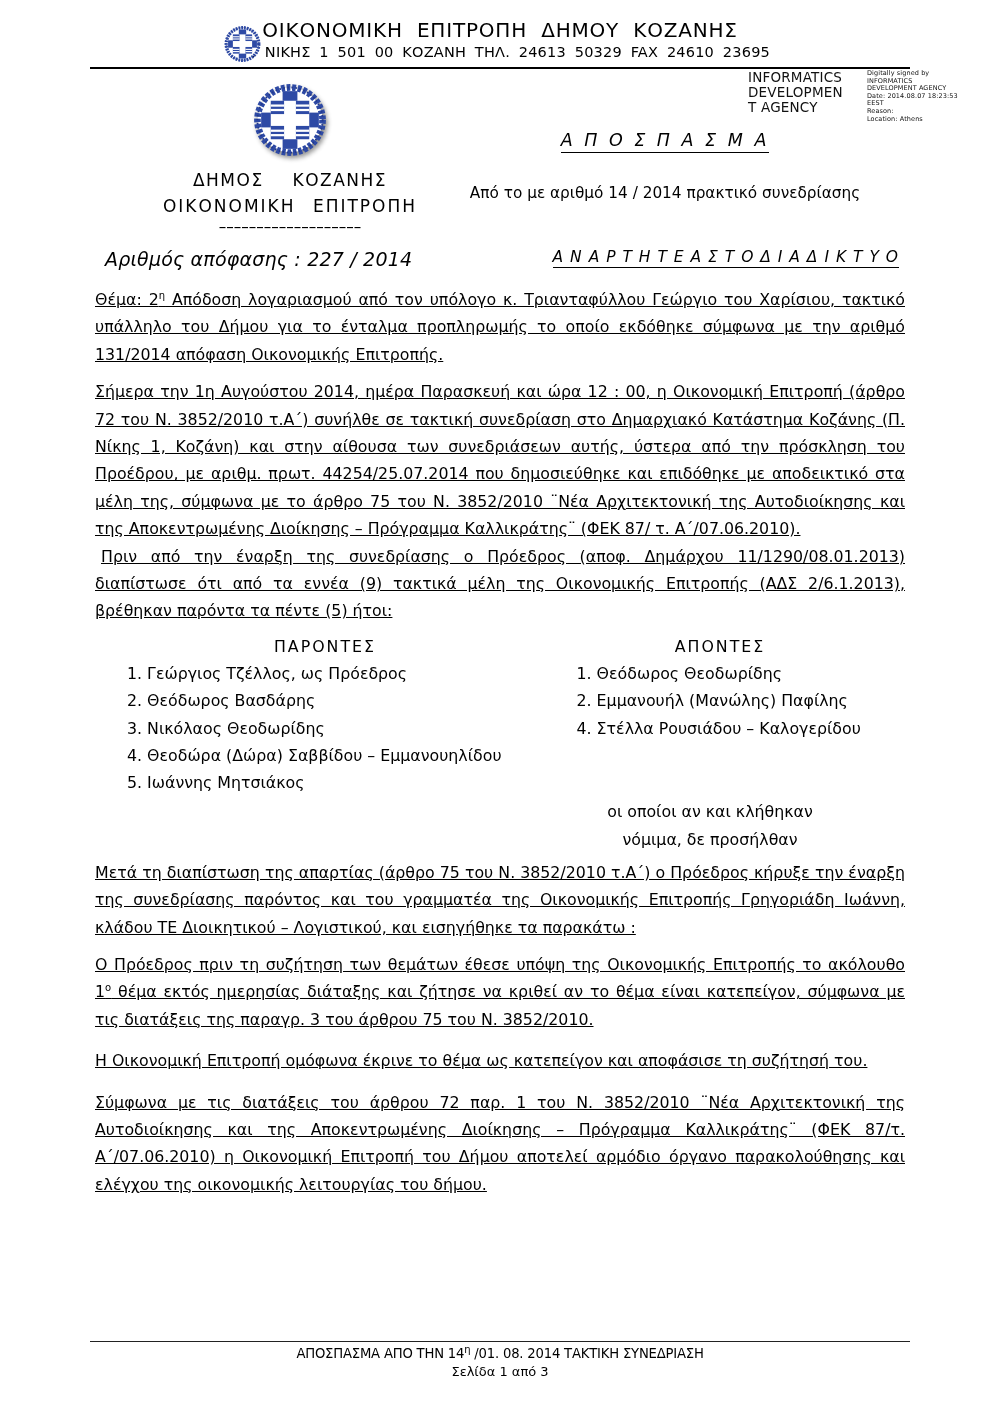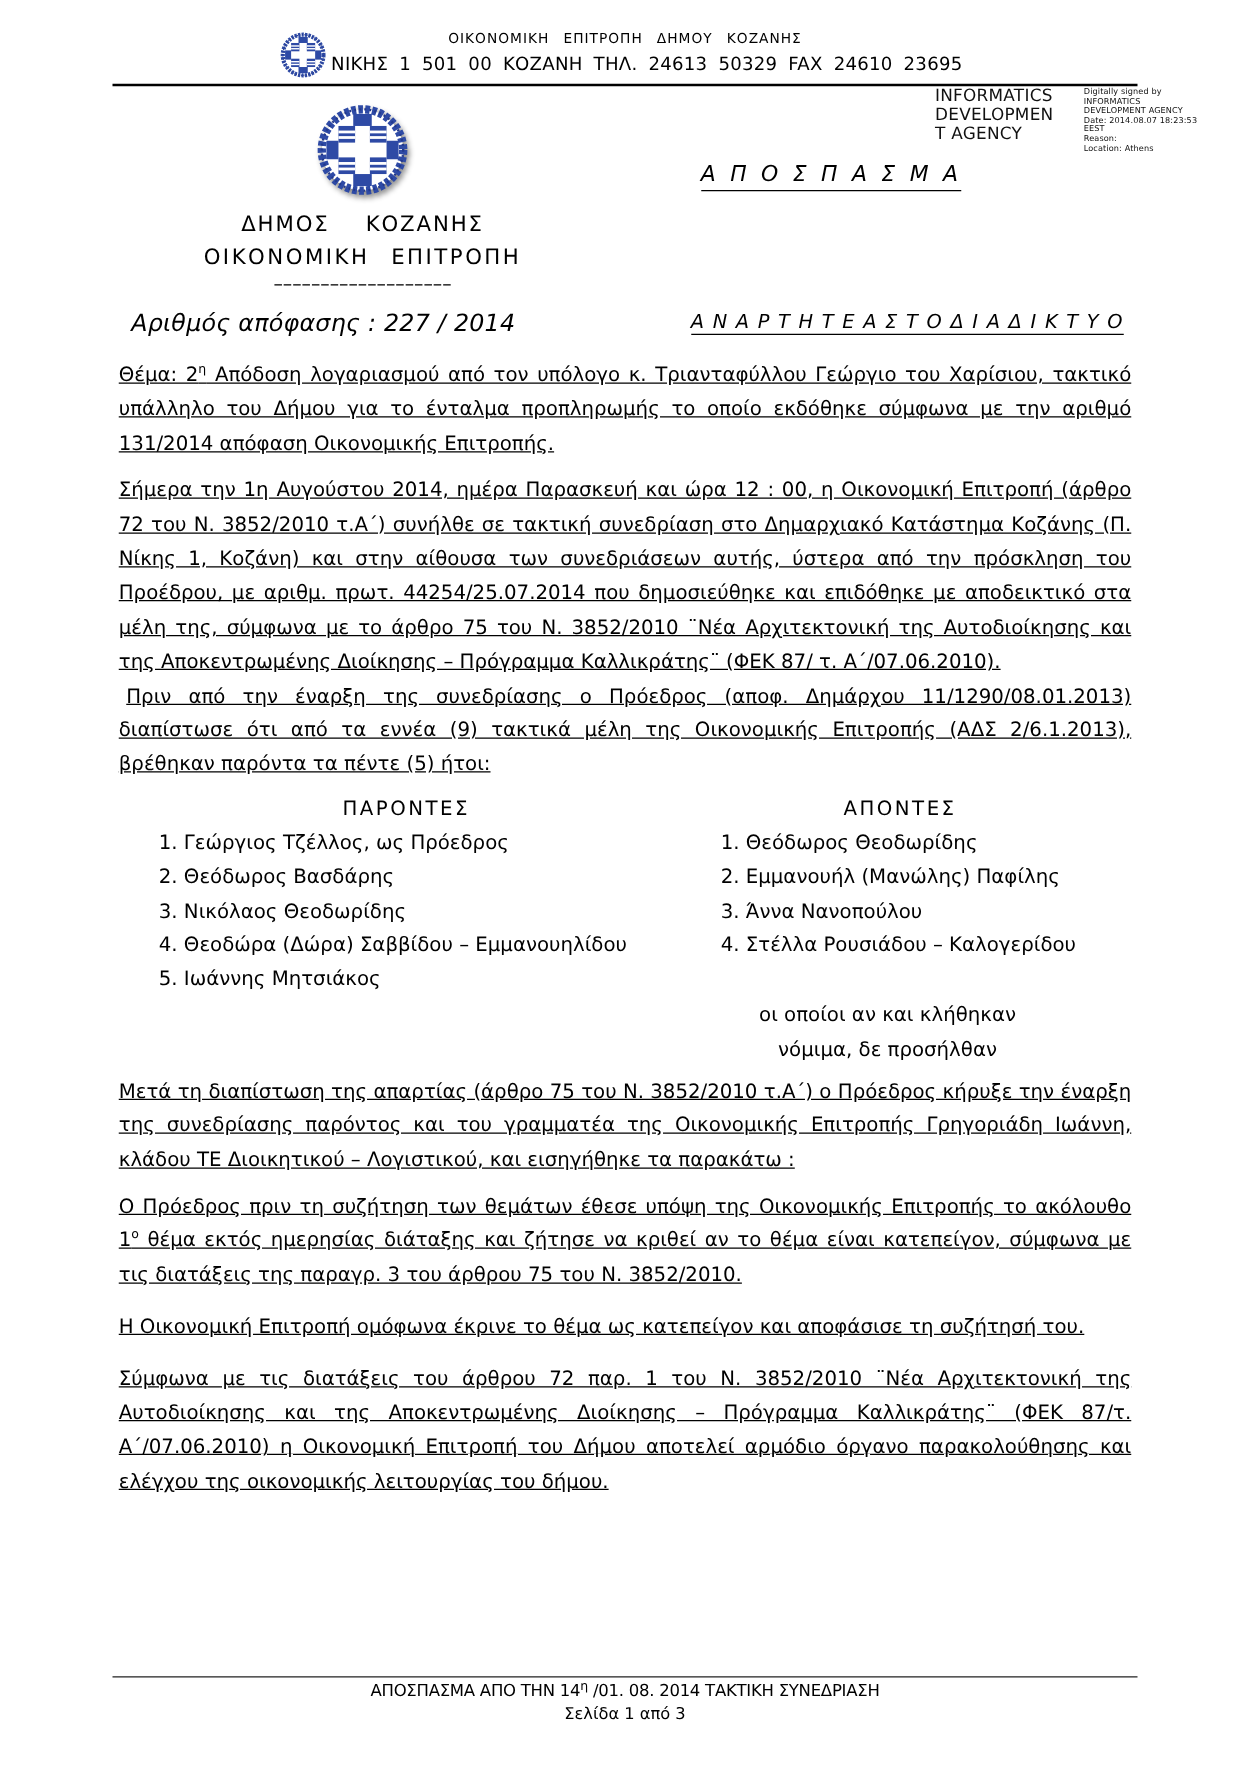--- a/index.html
+++ b/index.html
@@ -3,21 +3,21 @@
 <meta charset="utf-8">
 <style>
   html,body { margin:0; padding:0; background:#ffffff; }
   .page {
     position:relative; width:1000px; height:1415px; background:#ffffff;
     font-family:"DejaVu Sans", sans-serif; color:#000;
     overflow:hidden;
   }
   
   .top-header { position:absolute; top:20px; left:0; right:0; text-align:center; }
-  .top-header .l1 { font-size:11px; letter-spacing:0.8px; word-spacing:7px; line-height:21px; }
+  .top-header .l1 { font-size:20px; letter-spacing:0.8px; word-spacing:7px; line-height:21px; }
   .top-header .l2 { font-size:14.5px; letter-spacing:0.2px; word-spacing:4px; line-height:22px; }
   .emblem-small { position:absolute; left:224px; top:24px; width:37px; height:40px; }
   .hr-top { position:absolute; top:67px; left:90px; right:90px; border-top:2px solid #000; }
 
   
   .masthead { position:absolute; top:70px; left:0; right:0; height:216px; }
   .org-block { position:absolute; left:145px; top:10px; width:290px; text-align:center; }
   .emblem-large { width:74px; height:80px; filter:drop-shadow(2.5px 3px 2px rgba(0,0,0,0.45)); }
   .org-name { font-size:17px; letter-spacing:1.5px; word-spacing:22px; margin-top:4px; line-height:25px; }
   .org-committee { font-size:17px; letter-spacing:2px; word-spacing:10px; line-height:26px; }
@@ -128,20 +128,21 @@
         <div>Date: 2014.08.07 18:23:53</div>
         <div>EEST</div>
         <div>Reason:</div>
         <div>Location: Athens</div>
       </div>
     </div>
 
     <div class="apospasma-wrap">
       <span class="apospasma">Α Π Ο Σ Π Α Σ Μ Α</span>
     </div>
+    <div class="subtitle">Από το με αριθμό 14  /  2014 πρακτικό συνεδρίασης</div>
 
     <div class="decision-row">
       <span class="decision-num">Αριθμός  απόφασης :   227 / 2014</span>
       <span class="web-post">Α Ν Α Ρ Τ Η Τ Ε Α   Σ Τ Ο   Δ Ι Α Δ Ι Κ Τ Υ Ο</span>
     </div>
   </div>
 
   <div class="content">
     <p class="subject"><span>Θέμα:  2</span><span class="sup">η</span><span> Απόδοση λογαριασμού από τον υπόλογο κ. Τριανταφύλλου Γεώργιο του Χαρίσιου, τακτικό υπάλληλο του Δήμου για το ένταλμα προπληρωμής το οποίο εκδόθηκε σύμφωνα με την αριθμό 131/2014 απόφαση Οικονομικής Επιτροπής.</span></p>
 
@@ -157,21 +158,20 @@
       <div class="att-left">
         <div class="att-item">1. Γεώργιος Τζέλλος, ως Πρόεδρος</div>
         <div class="att-item">2. Θεόδωρος  Βασδάρης</div>
         <div class="att-item">3. Νικόλαος Θεοδωρίδης</div>
         <div class="att-item">4. Θεοδώρα  (Δώρα) Σαββίδου – Εμμανουηλίδου</div>
         <div class="att-item">5. Ιωάννης Μητσιάκος</div>
       </div>
       <div class="att-right">
         <div class="att-item">1. Θεόδωρος  Θεοδωρίδης</div>
         <div class="att-item">2. Εμμανουήλ (Μανώλης) Παφίλης</div>
-        <div class="att-item">3. Άννα Νανοπούλου</div>
         <div class="att-item">4. Στέλλα Ρουσιάδου – Καλογερίδου</div>
       </div>
     </div>
 
     <div class="absent-note">
       <div>οι οποίοι αν και κλήθηκαν</div>
       <div>νόμιμα, δε προσήλθαν</div>
     </div>
 
     <p class="gap-s">Μετά τη διαπίστωση της απαρτίας (άρθρο 75 του Ν. 3852/2010 τ.Α΄) ο Πρόεδρος κήρυξε την έναρξη της συνεδρίασης παρόντος και του γραμματέα της Οικονομικής Επιτροπής Γρηγοριάδη Ιωάννη, κλάδου ΤΕ Διοικητικού – Λογιστικού, και εισηγήθηκε τα παρακάτω :</p>

